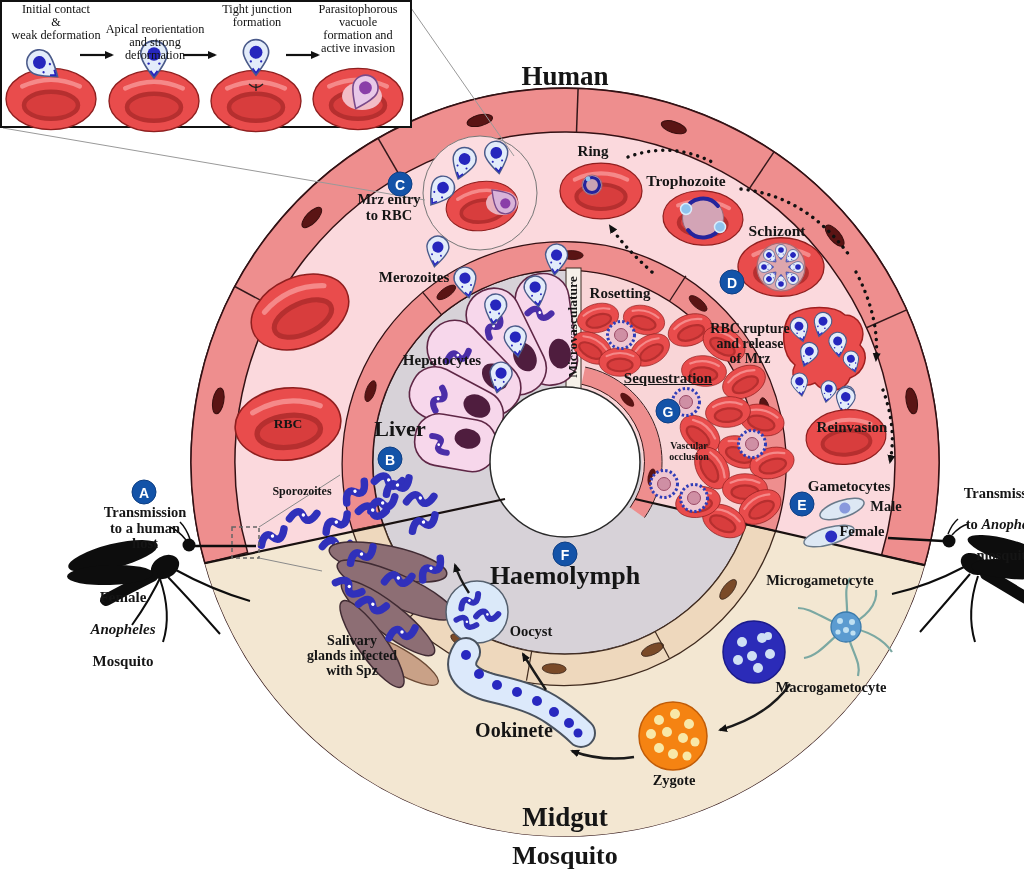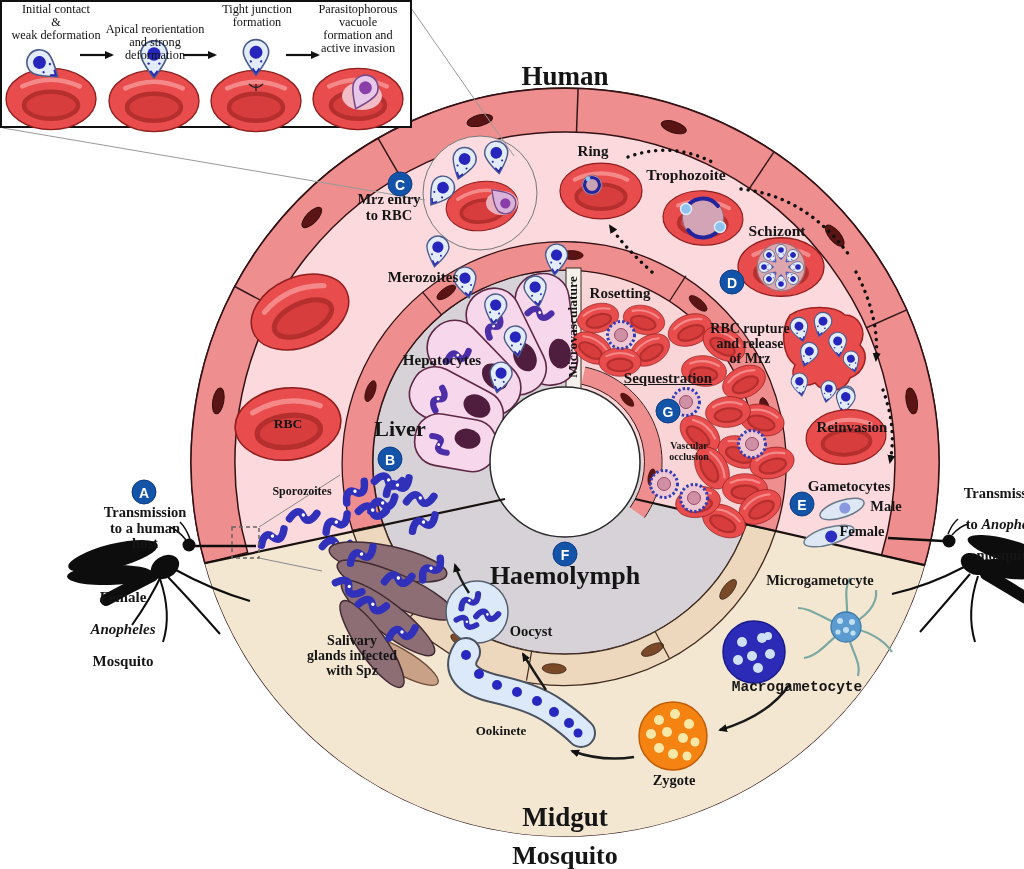--- a/index.html
+++ b/index.html
@@ -447,25 +447,25 @@
     <g stroke="#111" stroke-width="2.2" fill="none">
       <path d="M80,55 L112,55" marker-end="url(#ahb)"></path>
       <path d="M183,55 L215,55" marker-end="url(#ahb)"></path>
       <path d="M286,55 L318,55" marker-end="url(#ahb)"></path>
     </g>
   </g>
 </svg>
 
 <div class="lbl" style="left:565px;top:76px;font-size:27px;">Human</div>
 <div class="lbl" style="left:593px;top:151px;font-size:15px;">Ring</div>
-<div class="lbl" style="left:686px;top:175px;font-size:15.5px;">Trophozoite</div>
+<div class="lbl" style="left:686px;top:181px;font-size:15.5px;">Trophozoite</div>
 <div class="lbl" style="left:777px;top:231px;font-size:15.5px;">Schizont</div>
 <div class="lbl" style="left:389px;top:207px;font-size:14.5px;">Mrz entry
 to RBC</div>
-<div class="lbl" style="left:414px;top:277px;font-size:15px;margin-left:9px;">Merozoites</div>
+<div class="lbl" style="left:414px;top:277px;font-size:15px;">Merozoites</div>
 <div class="lbl" style="left:442px;top:360px;font-size:15px;">Hepatocytes</div>
 <div class="lbl vert" style="left:573px;top:327px;font-size:13.5px;">Microvasculature</div>
 <div class="lbl" style="left:620px;top:293px;font-size:15px;">Rosetting</div>
 <div class="lbl" style="left:750px;top:316px;font-size:14px;margin-top:28px;">RBC rupture
 and release
 of Mrz</div>
 <div class="lbl" style="left:668px;top:378px;font-size:15px;text-decoration:underline;">Sequestration</div>
 <div class="lbl" style="left:852px;top:427px;font-size:15px;">Reinvasion</div>
 <div class="lbl" style="left:689px;top:452px;font-size:10px;">Vascular
 occlusion</div>
@@ -478,24 +478,24 @@
 <div class="lbl" style="left:123px;top:629px;font-size:15px;">
   <span class="blk">Female</span>
   <span class="blk it">Anopheles</span>
   <span class="blk">Mosquito</span>
 </div>
 <div class="lbl" style="left:565px;top:576px;font-size:26px;">Haemolymph</div>
 <div class="lbl" style="left:352px;top:656px;font-size:14px;">Salivary
 glands infected
 with Spz</div>
 <div class="lbl" style="left:531px;top:632px;font-size:14.5px;">Oocyst</div>
-<div class="lbl" style="left:501px;top:731px;font-size:13px;">Ookinete</div>
+<div class="lbl" style="left:514px;top:731px;font-size:20px;">Ookinete</div>
 <div class="lbl" style="left:674px;top:781px;font-size:14.5px;">Zygote</div>
 <div class="lbl" style="left:820px;top:581px;font-size:14.5px;">Microgametocyte</div>
-<div class="lbl" style="left:797px;top:688px;font-size:14.5px;font-family:Liberation Mono, monospace;">Macrogametocyte</div>
+<div class="lbl" style="left:831px;top:688px;font-size:14.5px;">Macrogametocyte</div>
 <div class="lbl" style="left:849px;top:486px;font-size:15px;">Gametocytes</div>
 <div class="lbl" style="left:886px;top:507px;font-size:14.5px;">Male</div>
 <div class="lbl" style="left:862px;top:532px;font-size:14.5px;">Female</div>
 <div class="lbl" style="left:1005px;top:524px;font-size:14.5px;">
   <span class="blk">Transmission</span>
   <span class="blk"><span>to </span><span class="it">Anopheles</span></span>
   <span class="blk">mosquito</span>
 </div>
 <div class="lbl" style="left:565px;top:817px;font-size:27px;">Midgut</div>
 <div class="lbl" style="left:565px;top:856px;font-size:26px;">Mosquito</div>

